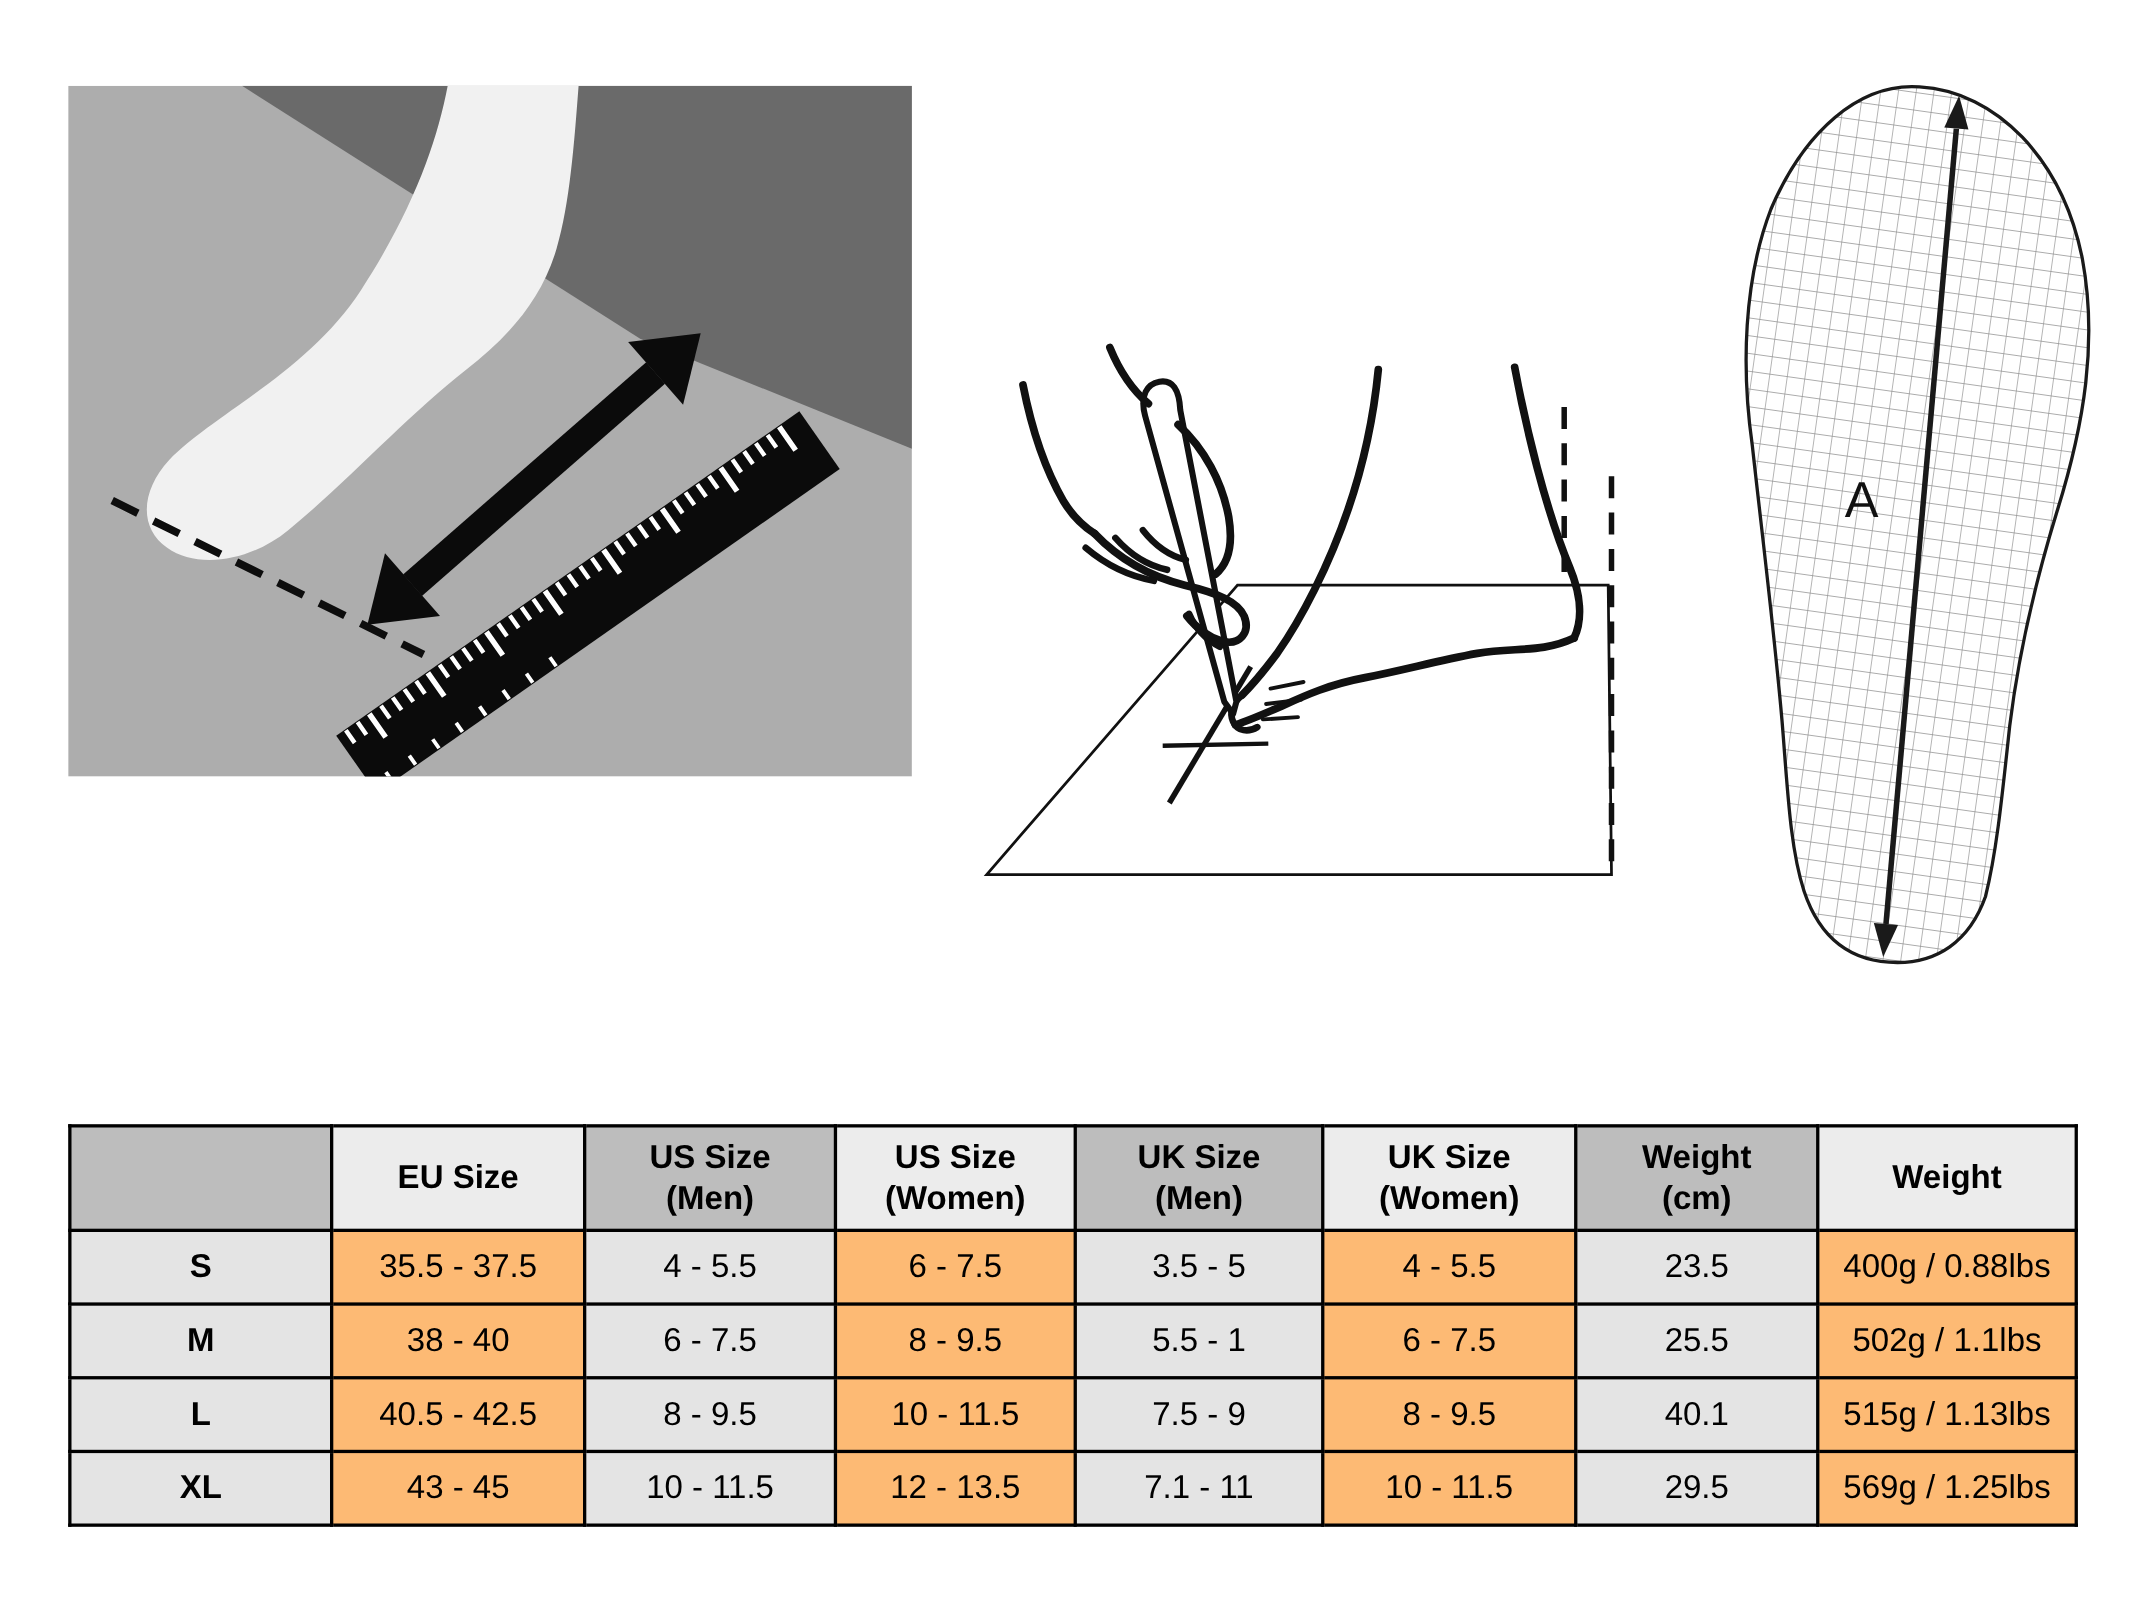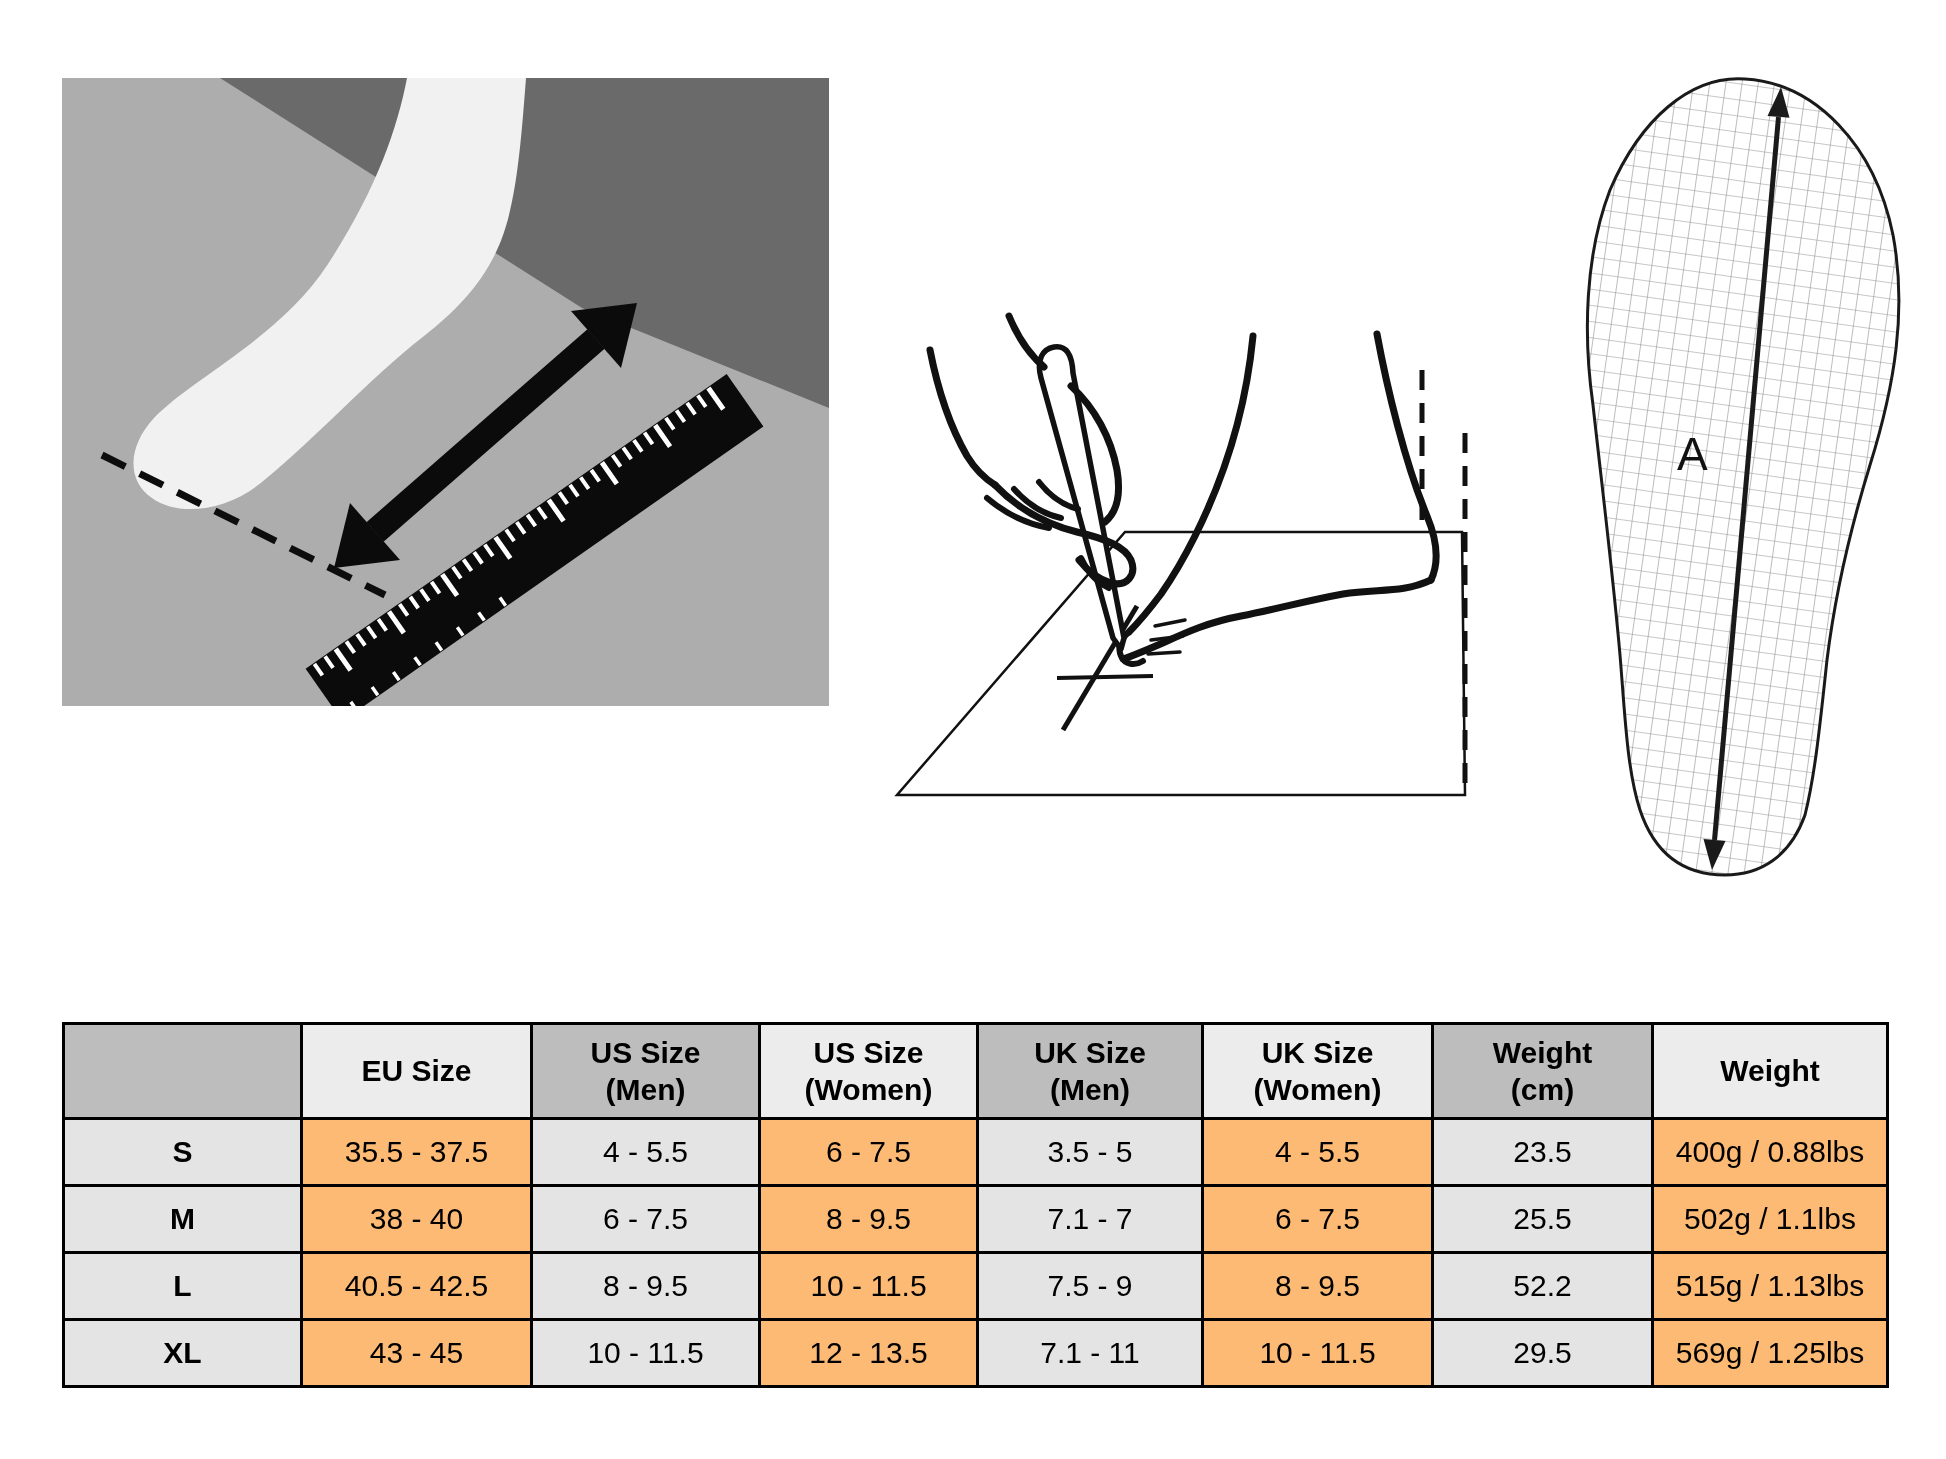--- a/index.html
+++ b/index.html
@@ -167,33 +167,33 @@
       <td class="sh">3.5 - 5</td>
       <td class="wh">4 - 5.5</td>
       <td class="sh">23.5</td>
       <td class="wh">400g / 0.88lbs</td>
     </tr>
     <tr class="row">
       <td class="sh lbl">M</td>
       <td class="wh">38 - 40</td>
       <td class="sh">6 - 7.5</td>
       <td class="wh">8 - 9.5</td>
-      <td class="sh">7.1 - 7</td>
+      <td class="sh">5.5 - 1</td>
       <td class="wh">6 - 7.5</td>
       <td class="sh">25.5</td>
       <td class="wh">502g / 1.1lbs</td>
     </tr>
     <tr class="row">
       <td class="sh lbl">L</td>
       <td class="wh">40.5 - 42.5</td>
       <td class="sh">8 - 9.5</td>
       <td class="wh">10 - 11.5</td>
       <td class="sh">7.5 - 9</td>
       <td class="wh">8 - 9.5</td>
-      <td class="sh">52.2</td>
+      <td class="sh">40.1</td>
       <td class="wh">515g / 1.13lbs</td>
     </tr>
     <tr class="row">
       <td class="sh lbl">XL</td>
       <td class="wh">43 - 45</td>
       <td class="sh">10 - 11.5</td>
       <td class="wh">12 - 13.5</td>
       <td class="sh">7.1 - 11</td>
       <td class="wh">10 - 11.5</td>
       <td class="sh">29.5</td>

